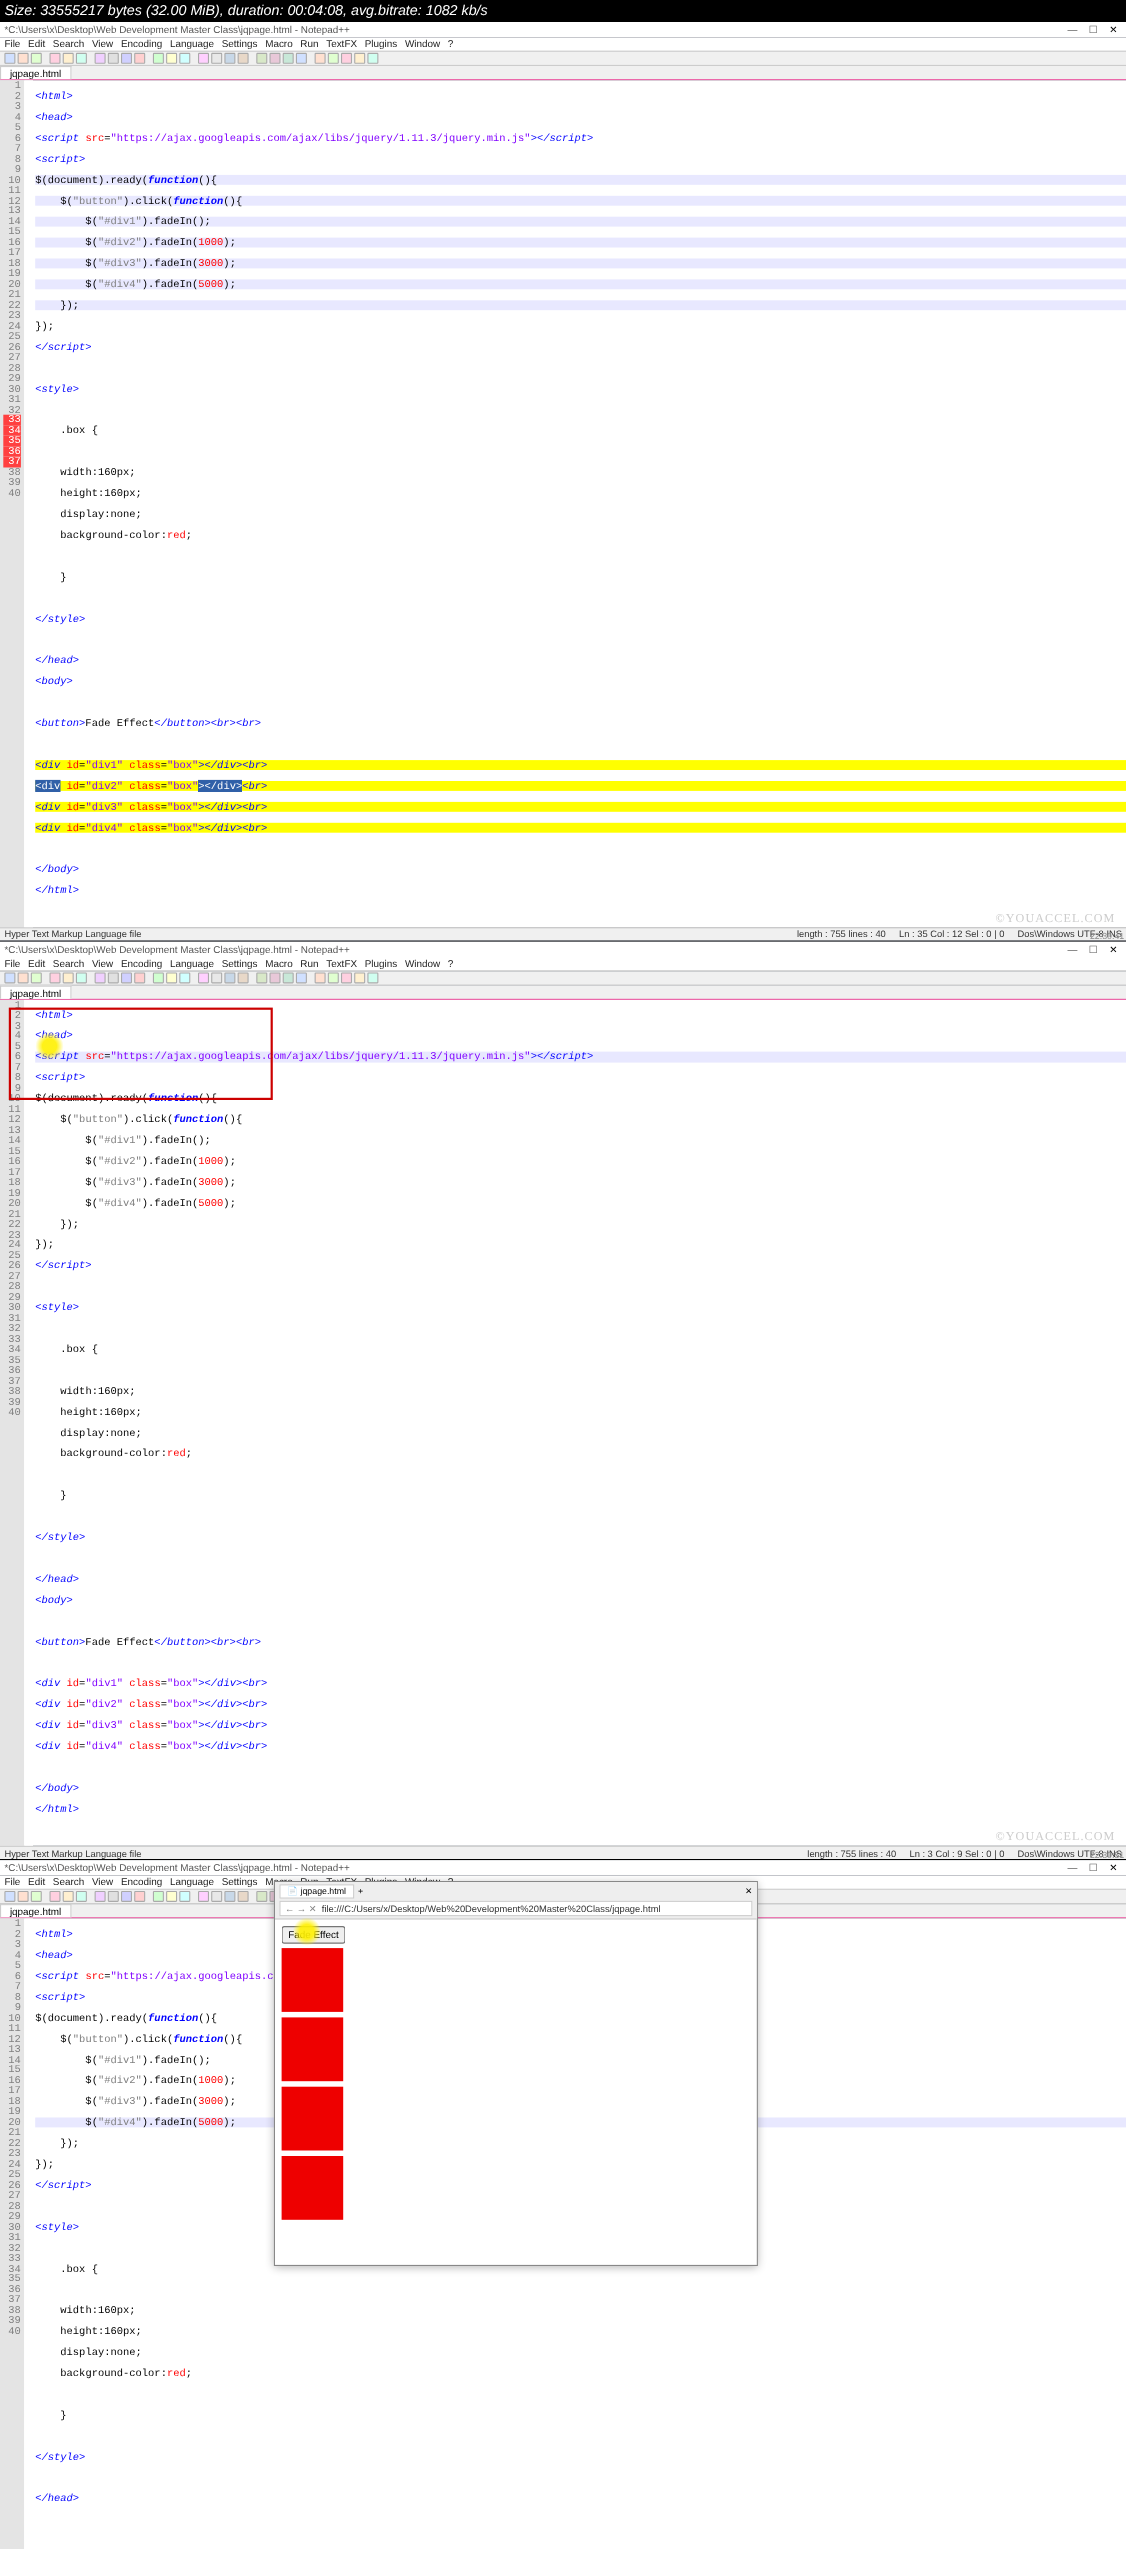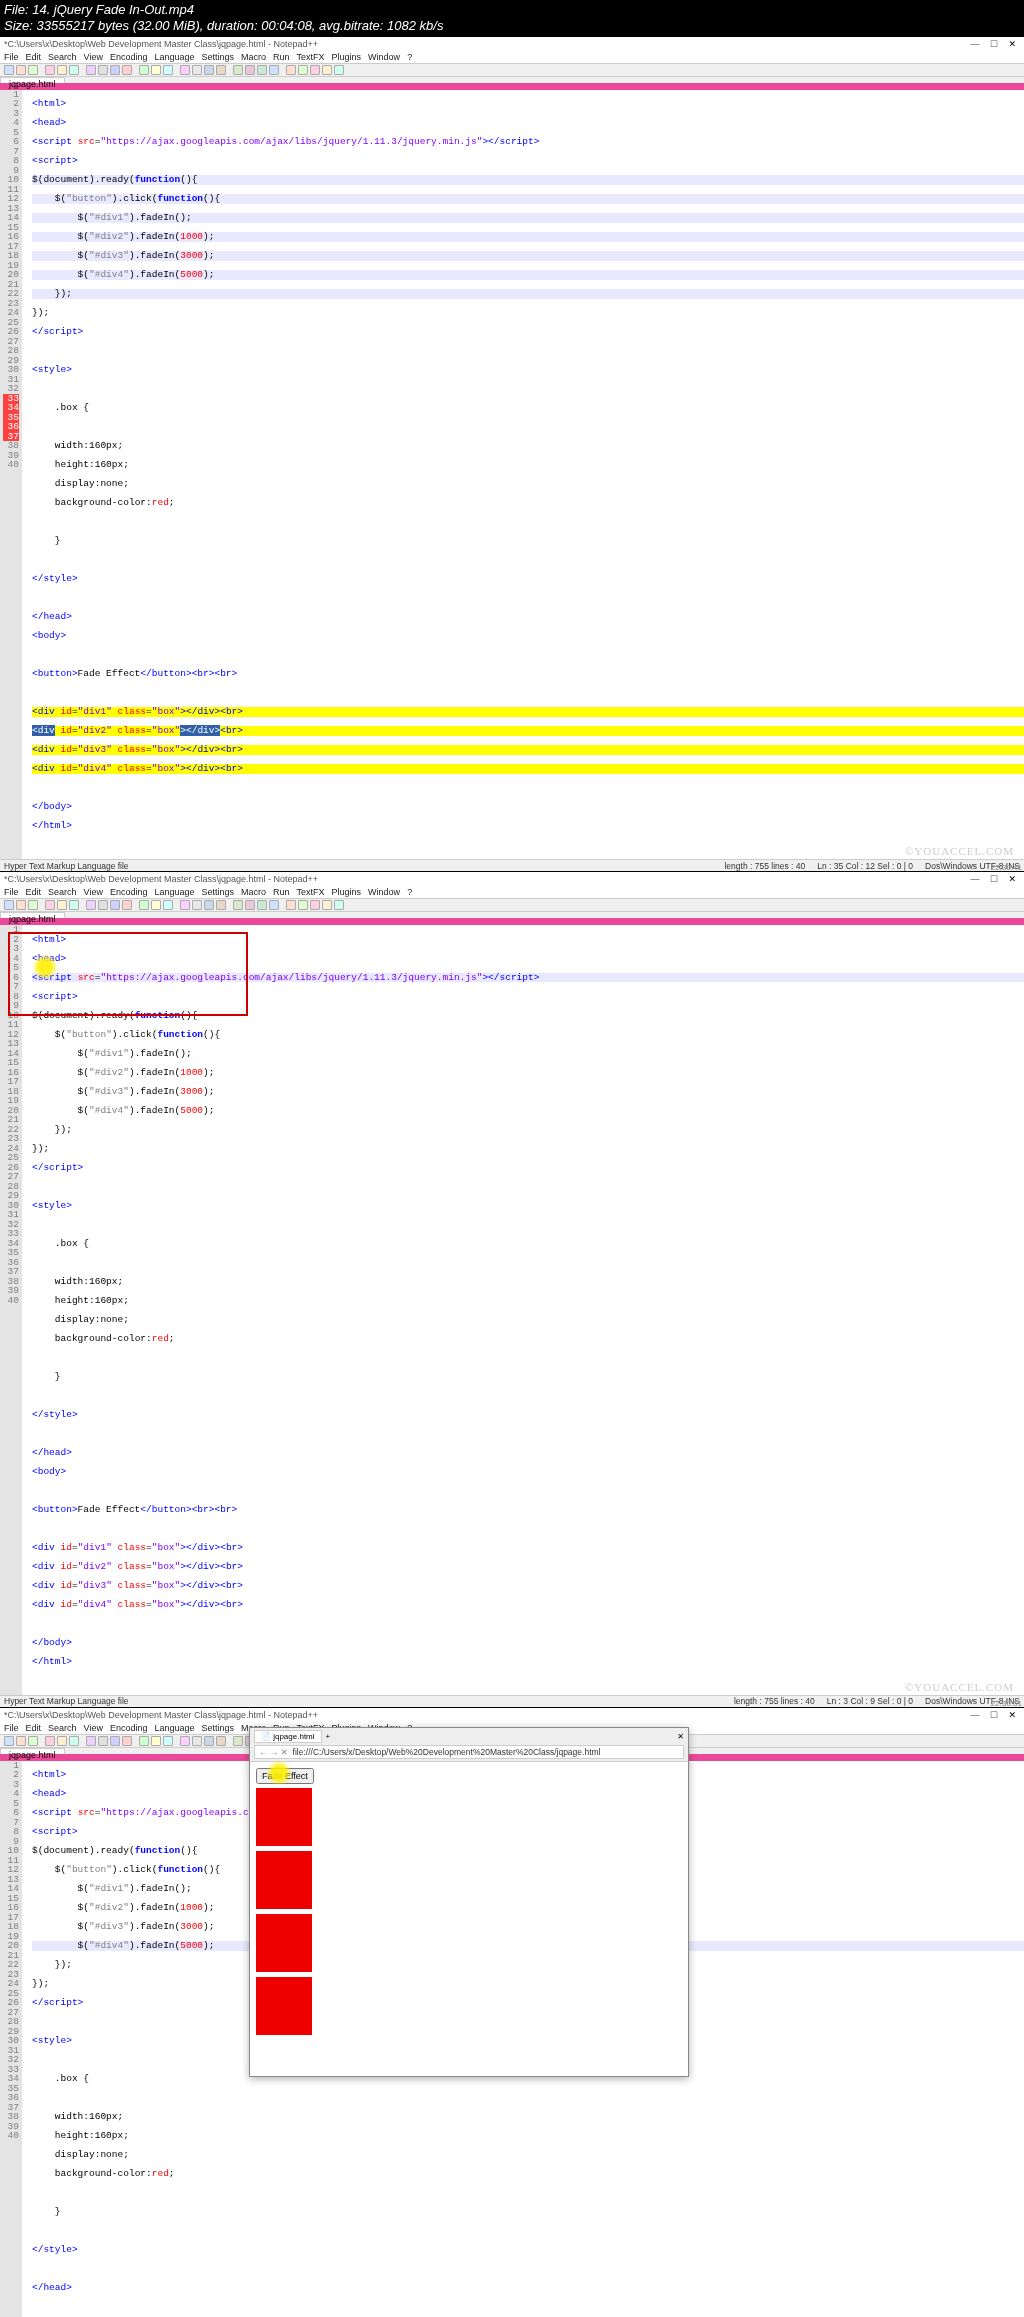--- a/index.html
+++ b/index.html
@@ -11,33 +11,33 @@
   .npp-titlebar { background: #fff; color: #555; font-size: 9px; padding: 2px 4px; display: flex; align-items: center; height: 14px; }
   .npp-titlebar .wincontrols { margin-left: auto; font-size: 9px; color: #555; letter-spacing: 4px; }
   .npp-titlebar .wincontrols .close { color: #000; }
   
   .npp-menubar { background: #fff; color: #222; font-size: 9px; padding: 1px 4px; display: flex; gap: 7px; border-bottom: 1px solid #ccc; height: 13px; white-space: nowrap; }
   .npp-menubar span { cursor: default; }
   
   .npp-toolbar { background: #f0f0f0; padding: 2px 4px; border-bottom: 1px solid #ccc; height: 13px; display: flex; gap: 2px; align-items: center; }
   .npp-toolbar .tbtn { width: 10px; height: 10px; border: 1px solid #aaa; border-radius: 1px; display: inline-block; }
   
-  .npp-tabs { display: flex; background: #f0f0f0; height: 13px; border-bottom: 7px solid #ec4899; }
+  .npp-tabs { display: flex; background: #f0f0f0; height: 13px; border-bottom: 1px solid #ec4899; }
   .npp-tab { font-size: 9px; padding: 1px 8px; background: #fff; border: 1px solid #ccc; border-bottom: none; margin-right: 2px; }
   
   .editor { display: flex; background: #fff; font-family: "Courier New", monospace; font-size: 9.5px; line-height: 1.0; }
   .line-nums { background: #e4e4e4; color: #808080; text-align: right; padding: 0 3px; user-select: none; width: 22px; }
   .line-nums div { height: 9.5px; }
   .fold-col { background: #fff; width: 8px; position: relative; }
   
   .code-area { flex: 1; padding-left: 2px; white-space: pre; position: relative; }
   .code-area .line { height: 9.5px; }
   
   .c-black { color: #000; }
-  .c-blue { color: #0000ff; }
+  .c-blue { color: #0000ff; font-style: italic; }
   .c-purple { color: #8000ff; }
   .c-red { color: #ff0000; }
   .c-gray { color: #808080; }
   
   .hl-yellow { background: #ffff00; }
   .hl-sel { background: #e8e8ff; }
   .hl-gutter-red { background: #ff4040; color: #fff !important; }
   
   .watermark { position: absolute; right: 10px; bottom: 2px; color: #ccc; font-size: 11px; letter-spacing: 1px; font-family: Verdana; }
   
@@ -52,21 +52,20 @@
   .browser-addr { background: #fff; border: 1px solid #ccc; padding: 1px 4px; margin-top: 2px; font-size: 8.5px; color: #333; }
   .browser-body { padding: 6px; }
   .red-sq { width: 56px; height: 58px; background: #e00; margin-bottom: 5px; }
   
   .timestamp { position: absolute; right: 2px; bottom: -1px; font-size: 8px; color: #888; z-index:2; }
 </style>
 </head>
 <body>
 
 <div class="meta-header">
-  <div>File: 14. jQuery Fade In-Out.mp4</div>
   <div>Size: 33555217 bytes (32.00 MiB), duration: 00:04:08, avg.bitrate: 1082 kb/s</div>
 </div>
 
 <div class="npp-window">
   <div class="npp-titlebar">
     <span>*C:\Users\x\Desktop\Web Development Master Class\jqpage.html - Notepad++</span>
     <span class="wincontrols">— ☐ <span class="close">✕</span></span>
   </div>
   <div class="npp-menubar" id="menubar-1">
       <span>File</span>

